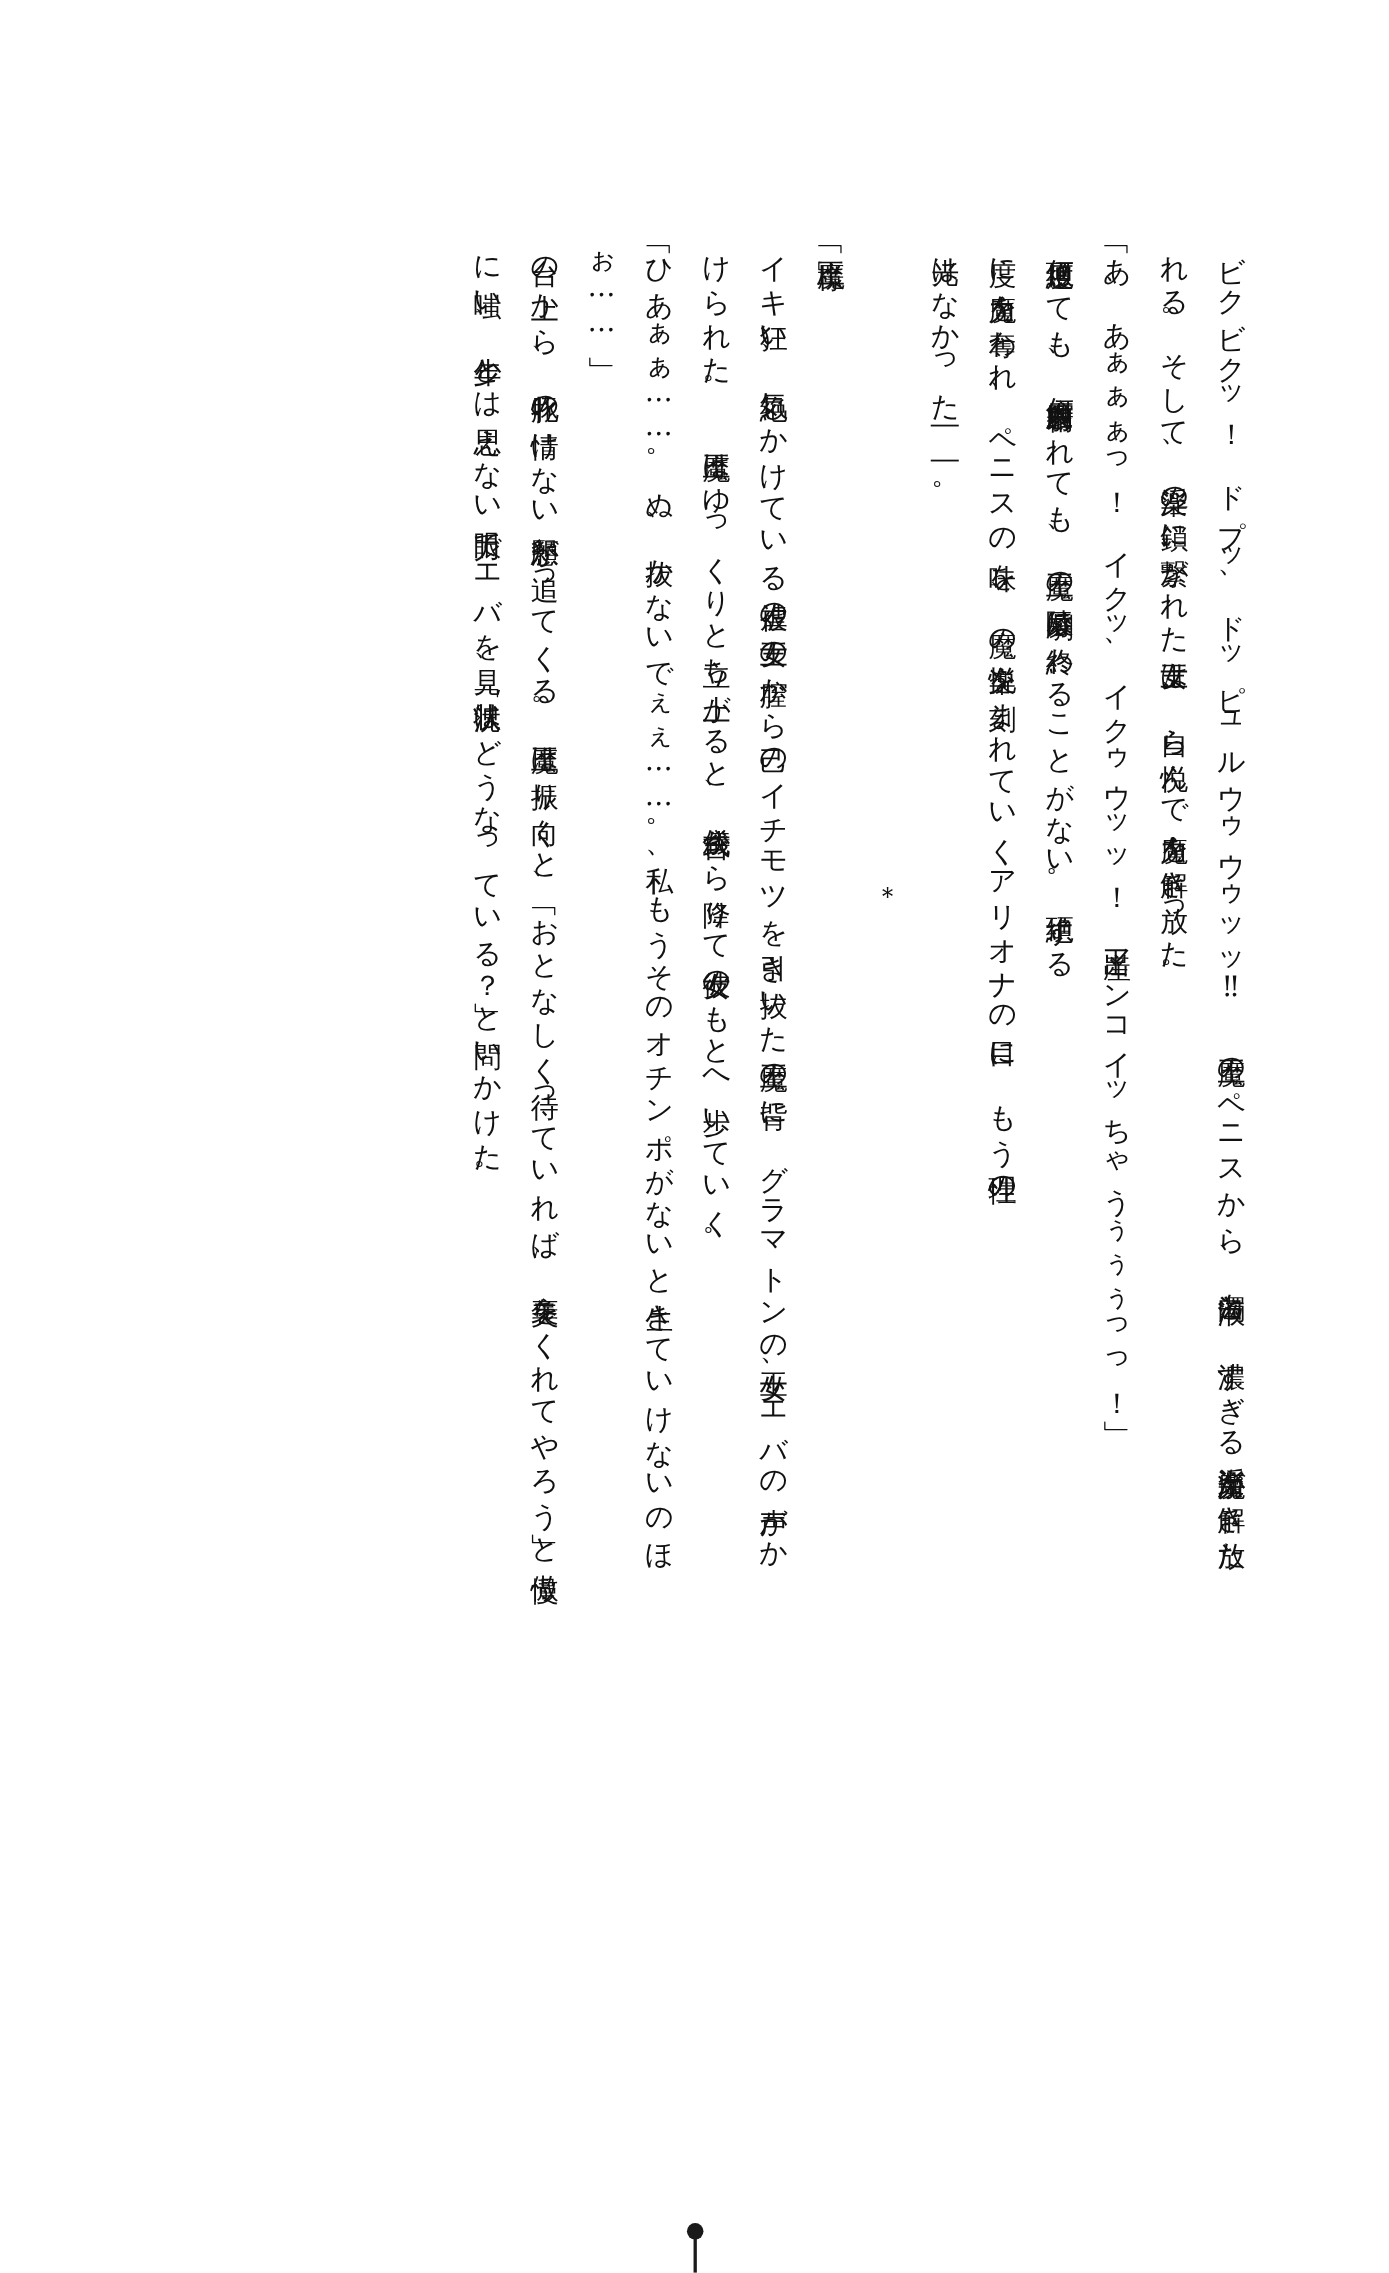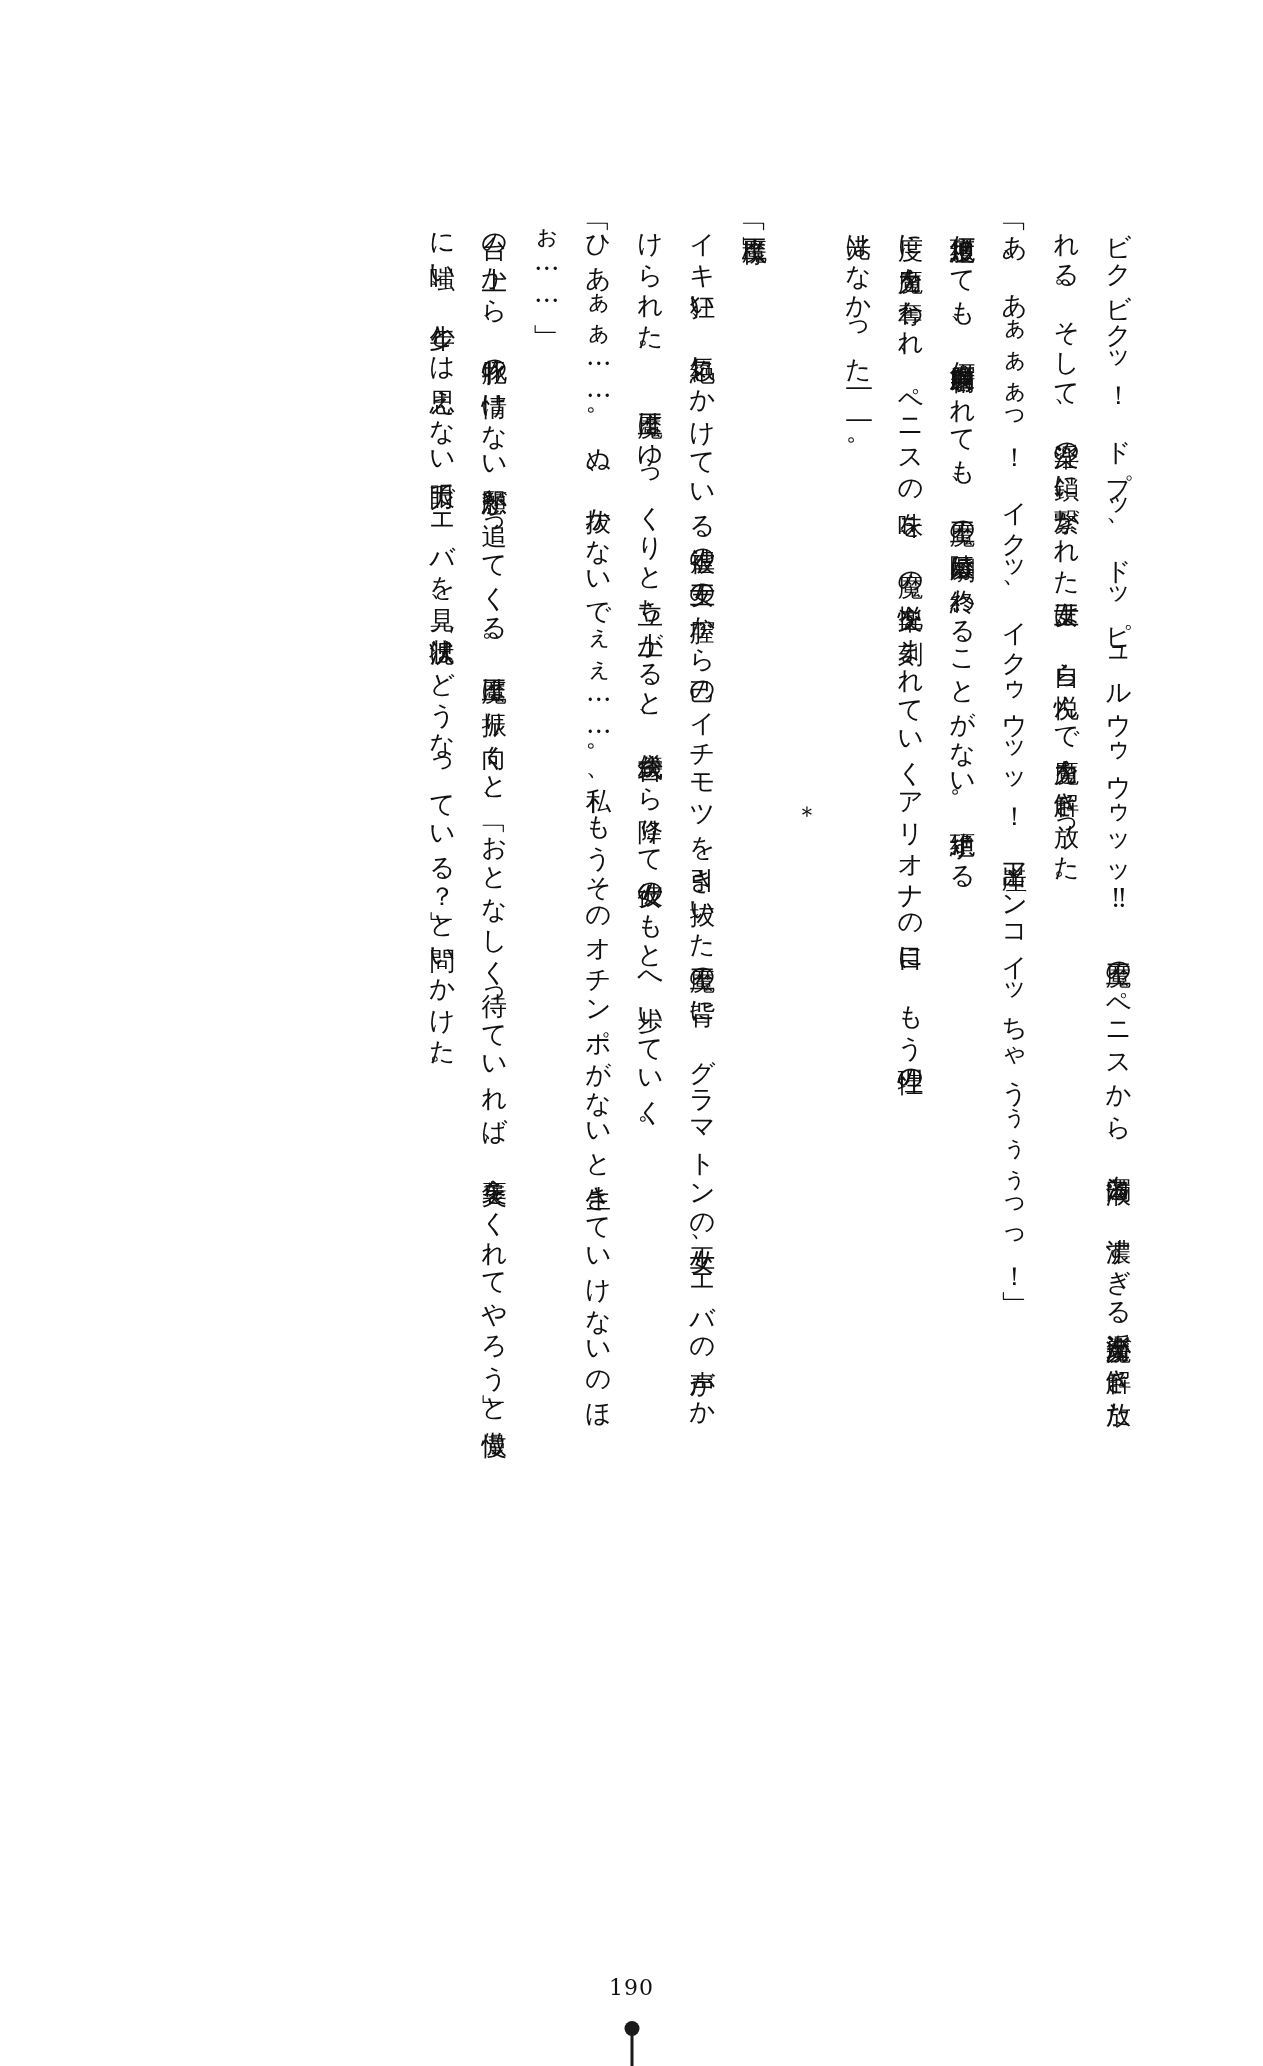--- a/index.html
+++ b/index.html
@@ -109,17 +109,16 @@
 
     <p class="scene-break"><span>＊</span></p>
 
     <p>「魔王様」</p>
     <p class="para-indent">イキ狂い、気絶しかけている被虐の女王の膣から己のイチモツを引き抜いた魔王の背に、グラマトンの巫女、エバの声がかけられた。　魔王はゆっくりと立ち上がると、儀式台から降りて彼女のもとへ歩いていく。</p>
     <p>「ひあぁぁ……。ぬ、抜かないでぇぇ……。私、もうそのオチンポがないと生きていけないのほぉ……」</p>
     <p class="para-indent">台の上から、牝豚の情けない懇願が追ってくる。魔王は振り向くと、「おとなしく待っていれば、褒美をくれてやろう」と傲慢に嗤い、少年とは思えない眼力でエバを見、「状況はどうなっている？」と問いかけた。</p>
 
   </div>
 
-  <div class="folio">190</div>
   <div class="footer-dot"></div>
   <div class="footer-rule"></div>
 
 </div>
 
 </body></html>

